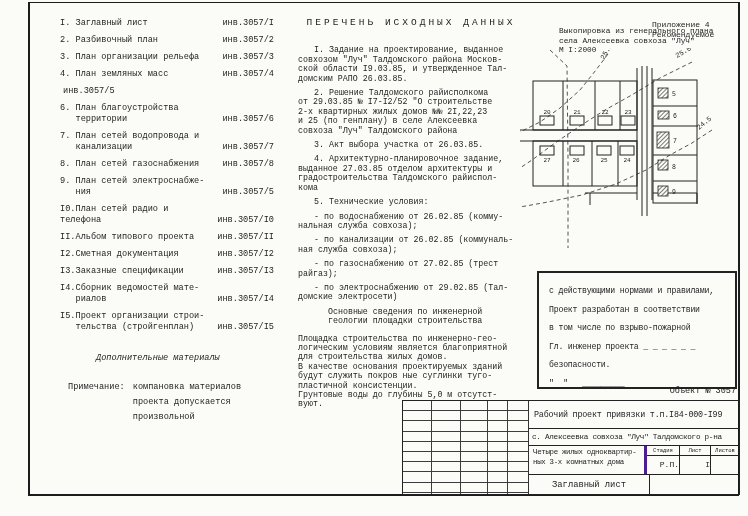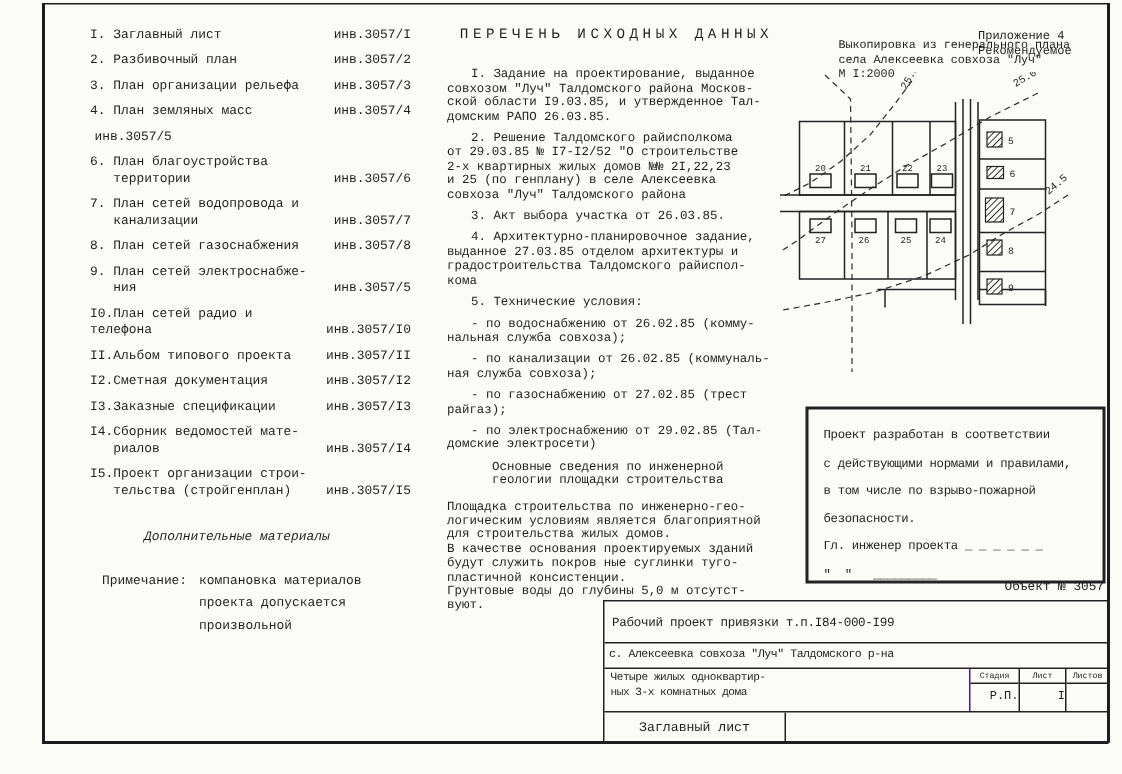--- a/index.html
+++ b/index.html
@@ -30,35 +30,35 @@
   .appendix{position:absolute;left:652px;top:20px;font-size:8px;line-height:10px;white-space:pre-line;}
   .plan-caption{position:absolute;left:559px;top:27px;font-size:7.8px;line-height:9.5px;white-space:pre-line;}
   .site-plan{position:absolute;left:520px;top:48px;}
   
   .cbox{position:absolute;left:537px;top:271px;width:200px;height:118px;border:2px solid #222;
         box-sizing:border-box;padding:9px 10px;font-size:8.2px;}
   .boxline{white-space:pre;line-height:18.5px;letter-spacing:-0.2px;}
   .object-label{position:absolute;left:530px;top:386px;width:206px;text-align:right;font-size:8.5px;}
   
   .stamp{position:absolute;left:402px;top:400px;width:338px;height:95px;border:1.5px solid #222;
-         box-sizing:border-box;display:flex;flex-direction:column;}
+         box-sizing:border-box;display:flex;}
   .sig-grid{width:125px;border-right:1px solid #333;
     background:
       linear-gradient(#3c3c3c,#3c3c3c) 28px 0/1px 100% no-repeat,
       linear-gradient(#3c3c3c,#3c3c3c) 57px 0/1px 100% no-repeat,
       linear-gradient(#3c3c3c,#3c3c3c) 84px 0/1px 100% no-repeat,
       linear-gradient(#3c3c3c,#3c3c3c) 104px 0/1px 100% no-repeat,
       repeating-linear-gradient(to bottom,transparent 0 9.2px,#3c3c3c 9.2px 10.2px);}
   .stamp-main{flex:1;display:flex;flex-direction:column;}
   .srow1{height:27px;border-bottom:1px solid #222;display:flex;align-items:center;
          padding-left:5px;font-size:8.4px;letter-spacing:-0.2px;white-space:nowrap;}
   .srow2{height:16px;border-bottom:1px solid #222;display:flex;align-items:center;
          padding-left:3px;font-size:7.7px;letter-spacing:-0.3px;white-space:nowrap;}
   .srow3{height:28px;border-bottom:1px solid #222;display:flex;}
-  .srow3-name{flex:1;border-right:1px solid #4c1d95;padding:2px 0 0 4px;font-size:7.4px;
+  .srow3-name{flex:1;border-right:3px solid #4c1d95;padding:2px 0 0 4px;font-size:7.4px;
               line-height:9.5px;white-space:pre-line;letter-spacing:-0.3px;}
   .scol{display:flex;flex-direction:column;border-right:1px solid #222;}
   .scol:last-child{border-right:none;}
   .scol .hd{height:9px;border-bottom:1px solid #222;font-size:5.5px;text-align:center;line-height:9px;}
   .scol .vl{flex:1;text-align:right;font-size:8px;line-height:17px;}
   .w-stage{width:32px}.w-sheet{width:30px}.w-sheets{width:28px}
   .srow4{flex:1;display:flex;}
   .srow4-title{width:120px;border-right:1px solid #222;display:flex;align-items:center;
                justify-content:center;font-size:8.8px;}
   .srow4-rest{flex:1;}
@@ -306,29 +306,29 @@
 
     <g font-size="7">
       <text x="84" y="12" transform="rotate(-60 84 12)">25.5</text>
       <text x="157" y="10" transform="rotate(-30 157 10)">25.0</text>
       <text x="179" y="82" transform="rotate(-40 179 82)">24.5</text>
     </g>
   </svg>
 
   <div class="cbox">
 
+      <div class="boxline">с действующими нормами и правилами,</div>
+
       <div class="boxline">Проект разработан в соответствии</div>
 
-      <div class="boxline">с действующими нормами и правилами,</div>
-
       <div class="boxline">в том числе по взрыво-пожарной</div>
 
+      <div class="boxline">Гл. инженер проекта _ _ _ _ _ _</div>
+
       <div class="boxline">безопасности.</div>
-
-      <div class="boxline">Гл. инженер проекта _ _ _ _ _ _</div>
 
       <div class="boxline">"  "   _________</div>
     </div>
 
   <div class="object-label">Объект № 3057</div>
 
   <div class="stamp">
     <div class="sig-grid"></div>
     <div class="stamp-main">
       <div class="srow1">Рабочий проект привязки т.п.I84-000-I99</div>

